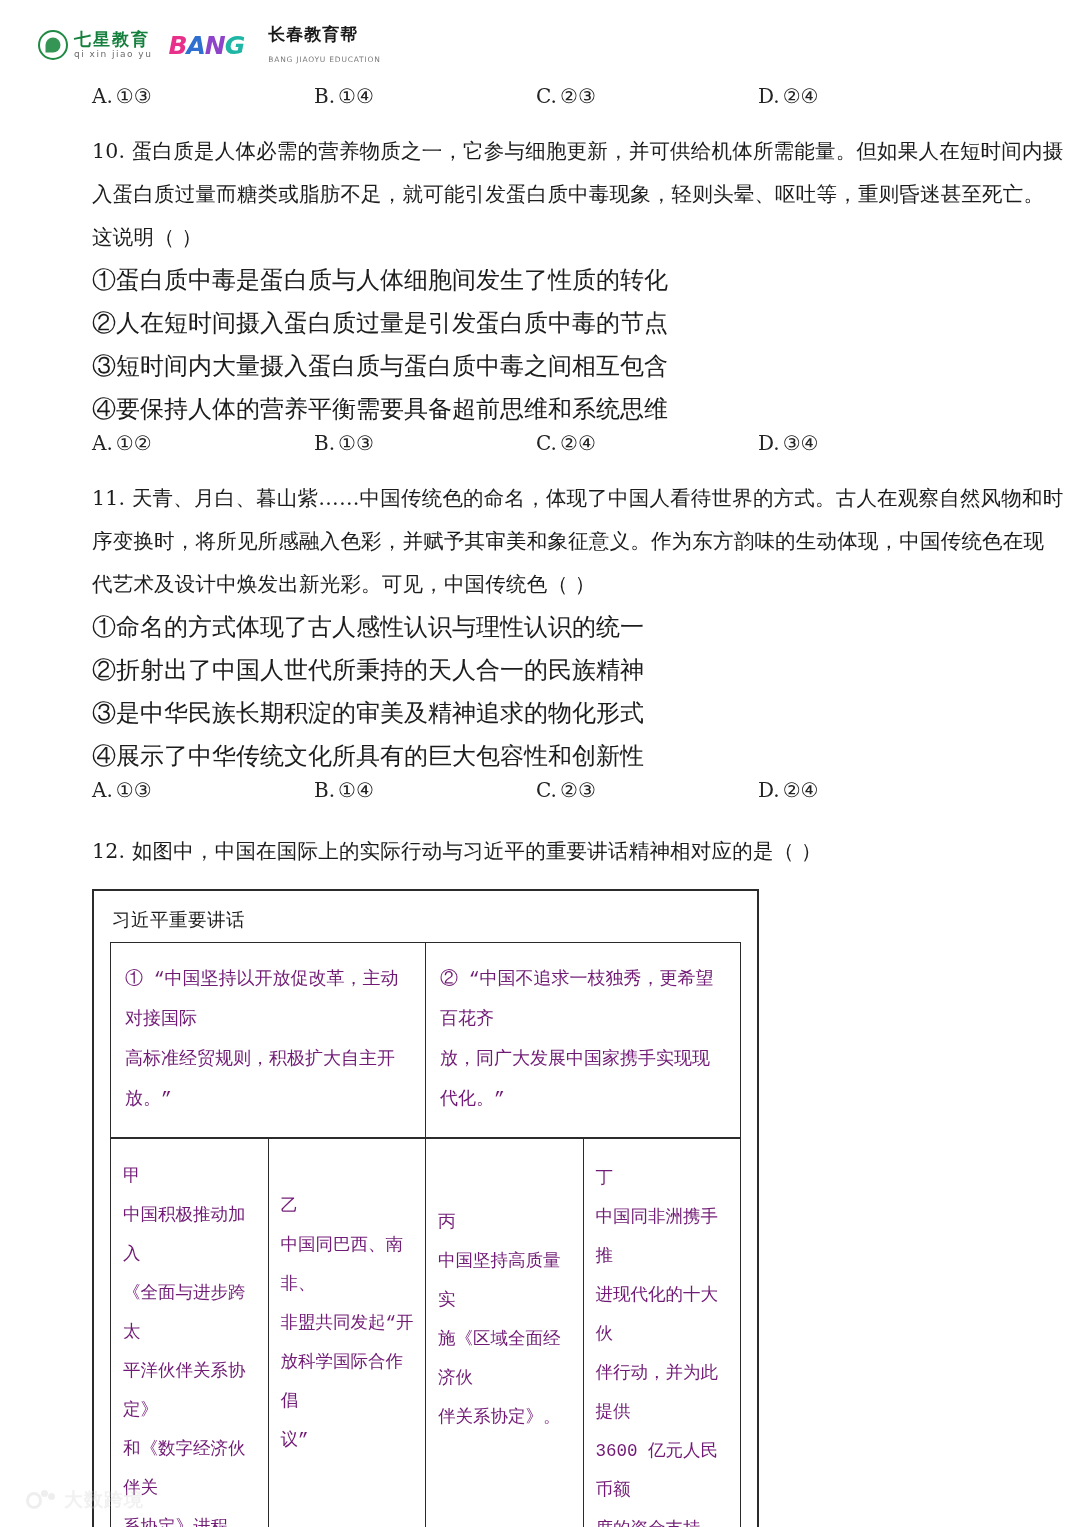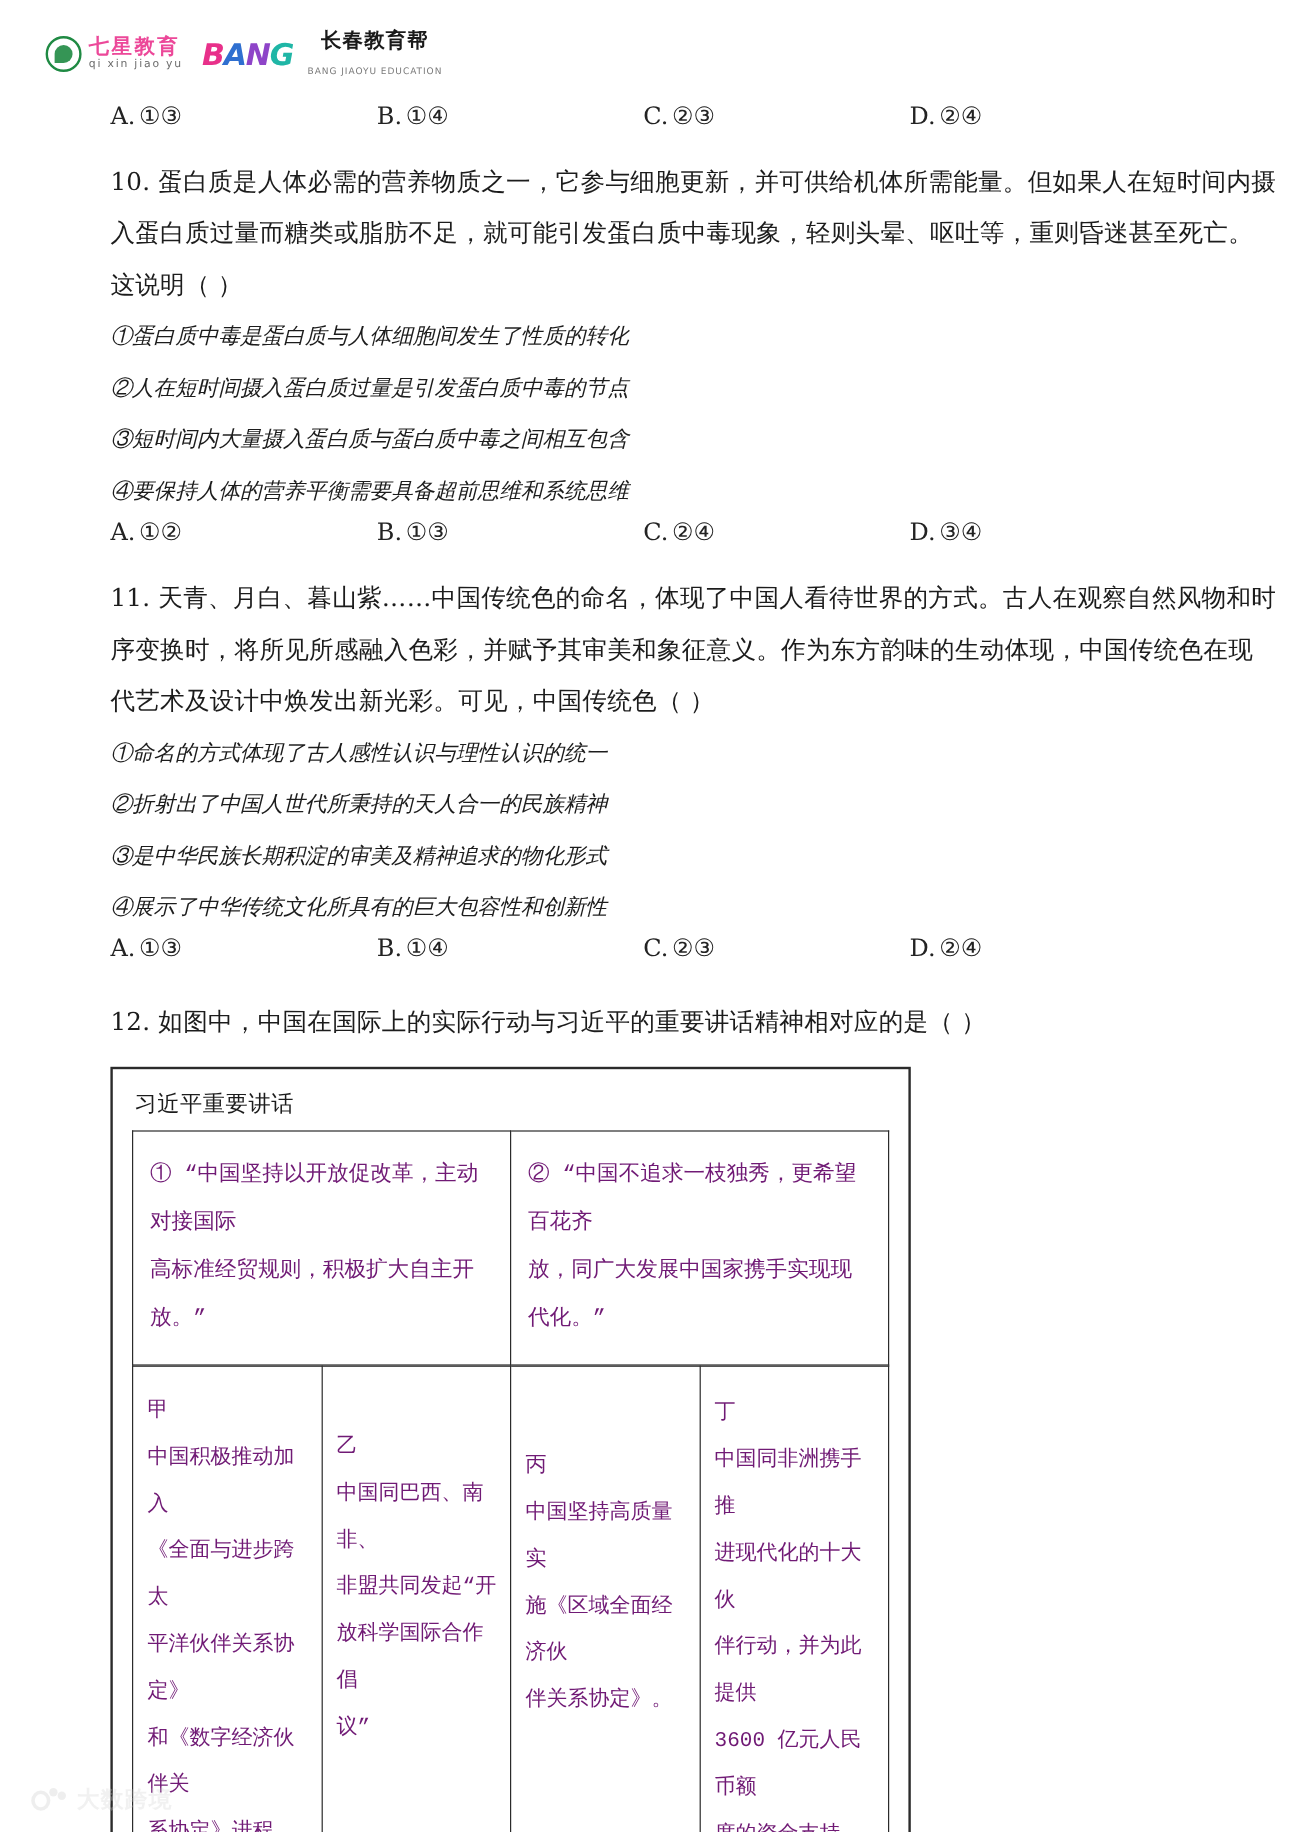--- a/index.html
+++ b/index.html
@@ -58,35 +58,34 @@
     background: #1f8a43;
     opacity: .9;
   }
   .logo-a .words {
     line-height: 1;
   }
   .logo-a .cn {
     font-family: "DejaVu Sans", "Liberation Sans", sans-serif;
     font-size: 17px;
     font-weight: 700;
-    color: #ec4899;
+    color: #15803d;
     letter-spacing: 2px;
   }
   .logo-a .py {
     font-family: "DejaVu Sans", "Liberation Sans", sans-serif;
     font-size: 9px;
     color: #6b6b6b;
     letter-spacing: 1.5px;
     margin-top: 2px;
   }
   .logo-b {
     display: flex;
     align-items: center;
-    gap: 12px;
-    text-align: center;
+    gap: 24px;
   }
   .logo-b .bang {
     font-family: "DejaVu Sans", "Liberation Sans", sans-serif;
     font-size: 25px;
     font-weight: 700;
     font-style: italic;
     letter-spacing: -1px;
     line-height: 1;
   }
   .logo-b .bang span:nth-child(1) { color: #e8308a; }
@@ -136,25 +135,24 @@
 
   .qline {
     font-size: 20.5px;
     line-height: 43px;
     color: #1c1c1c;
     letter-spacing: .2px;
     white-space: nowrap;
   }
 
   .subopt {
-    font-size: 18px;
+    font-size: 24px;
     line-height: 43px;
     color: #1c1c1c;
     white-space: nowrap;
-    font-style: italic;
   }
 
   .spacer-8 { height: 8px; }
   .spacer-14 { height: 14px; }
 
   
   .figure-wrap {
     margin-top: 16px;
     width: 667px;
   }

